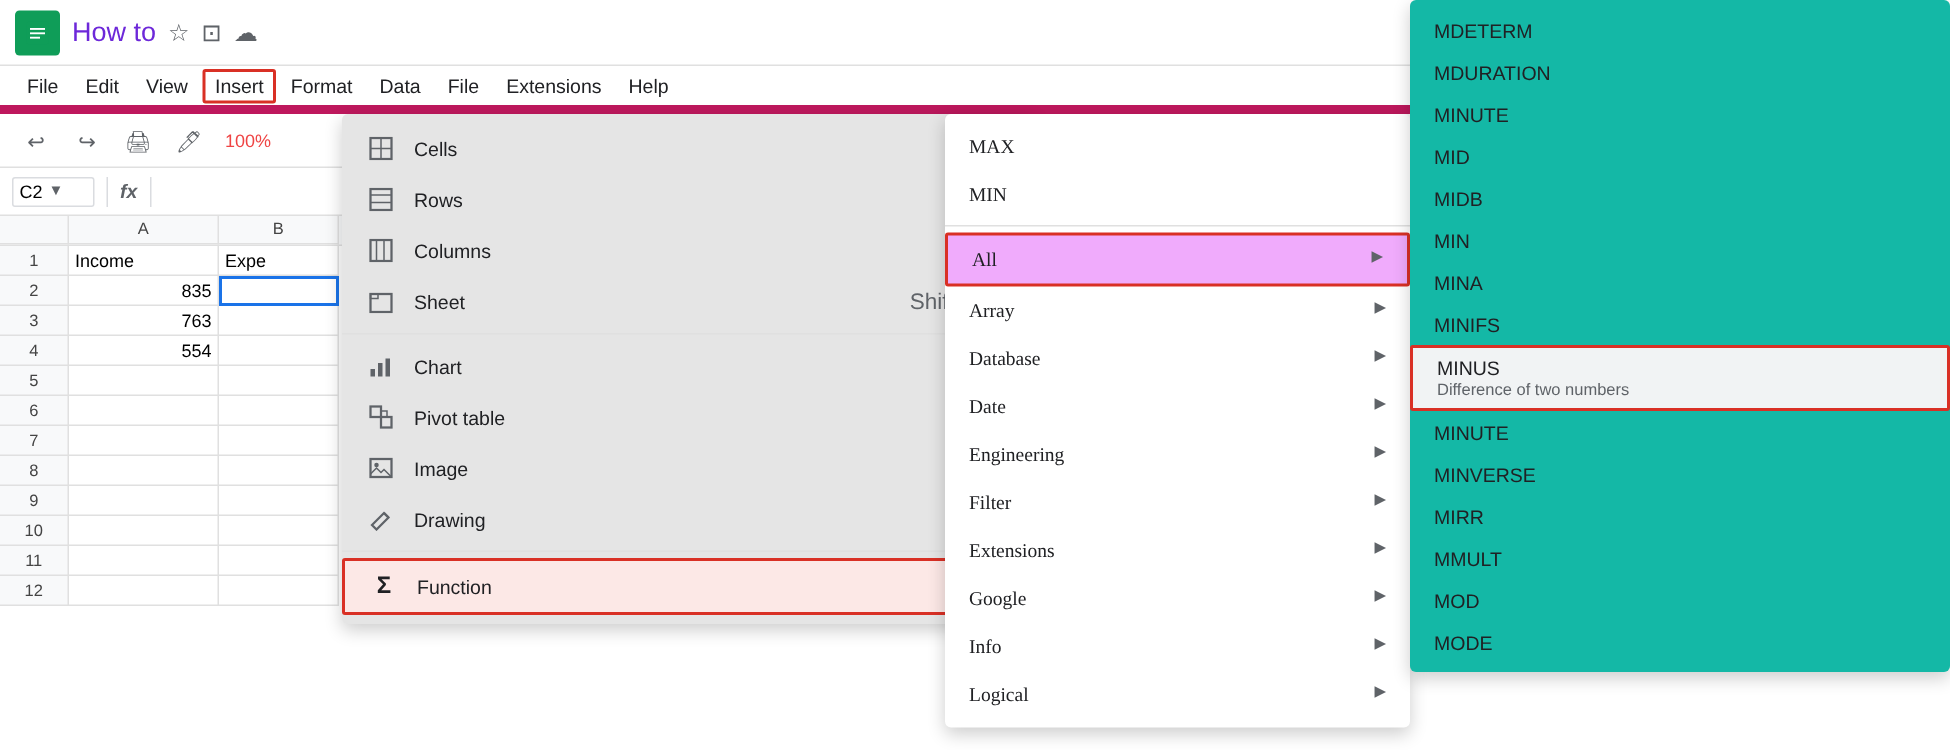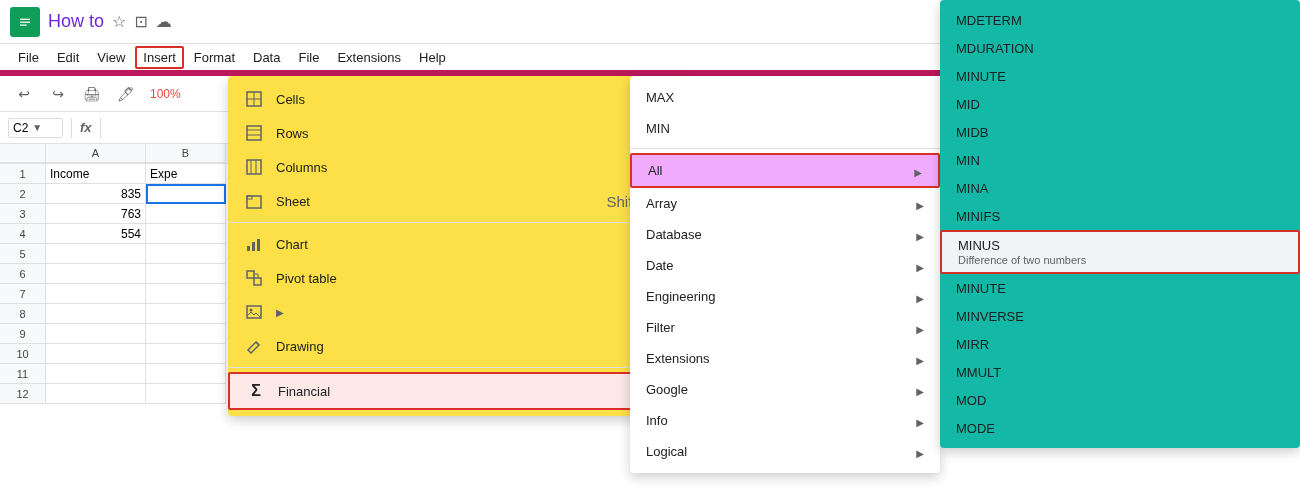--- a/index.html
+++ b/index.html
@@ -163,21 +163,21 @@
       top: 0; left: 0;
       pointer-events: none;
     }
 
     
     .insert-menu {
       position: absolute;
       top: 76px;
       left: 228px;
       width: 462px;
-      background: #fde047;
+      background: #e5e5e5;
       box-shadow: 0 4px 12px rgba(0,0,0,0.2);
       border-radius: 4px;
       padding: 6px 0;
       z-index: 100;
       pointer-events: all;
     }
     .menu-dropdown-item {
       display: flex;
       align-items: center;
       padding: 7px 16px;
@@ -216,26 +216,27 @@
       width: 310px;
       background: #fff;
       box-shadow: 0 4px 12px rgba(0,0,0,0.2);
       border-radius: 4px;
       padding: 6px 0;
       z-index: 101;
       pointer-events: all;
     }
     .category-item {
       display: flex;
-      align-items: flex-end;
+      align-items: flex-start;
       padding: 8px 16px;
       cursor: pointer;
       font-size: 13px;
       color: #202124;
       position: relative;
+      font-family: Liberation Serif, serif;
     }
     .category-item .cat-label { flex: 1; }
     .category-item .cat-arrow { font-size: 10px; color: #5f6368; }
     .category-item.highlighted {
       background: #f0abfc;
       border: 2px solid #d93025;
       border-radius: 2px;
     }
 
     
@@ -459,35 +460,36 @@
       <span class="item-label">Pivot table</span>
     </div>
     <div class="menu-dropdown-item">
       <span class="item-icon">
         <svg width="16" height="16" viewBox="0 0 16 16">
             <rect x="1" y="2" width="14" height="12" fill="none" stroke="#5f6368" stroke-width="1.5"></rect>
             <circle cx="5" cy="6" r="1.5" fill="#5f6368"></circle>
             <path d="M1 12l4-4 3 3 2-2 5 5" fill="none" stroke="#5f6368" stroke-width="1"></path>
           </svg>
       </span>
+      <span class="item-label">Image</span>
       <span class="item-arrow">▶</span>
     </div>
     <div class="menu-dropdown-item">
       <span class="item-icon">
         <svg width="16" height="16" viewBox="0 0 16 16">
             <path d="M2 12 L10 4 L13 7 L5 15 Z" fill="none" stroke="#5f6368" stroke-width="1.5"></path>
             <line x1="10" y1="4" x2="13" y2="7" stroke="#5f6368" stroke-width="1.5"></line>
           </svg>
       </span>
       <span class="item-label">Drawing</span>
     </div>
     <div class="menu-divider"></div>
     <div class="menu-dropdown-item highlighted">
       <span class="item-icon" style="font-size:16px;font-weight:bold;color:#202124;">Σ</span>
-      <span class="item-label">Financial</span>
+      <span class="item-label">Function</span>
       <span class="item-arrow">▶</span>
     </div>
   </div>
 
   <div class="category-menu">
     <div class="category-item">
       <span class="cat-label">MAX</span>
     </div>
     <div class="category-item">
       <span class="cat-label">MIN</span>

